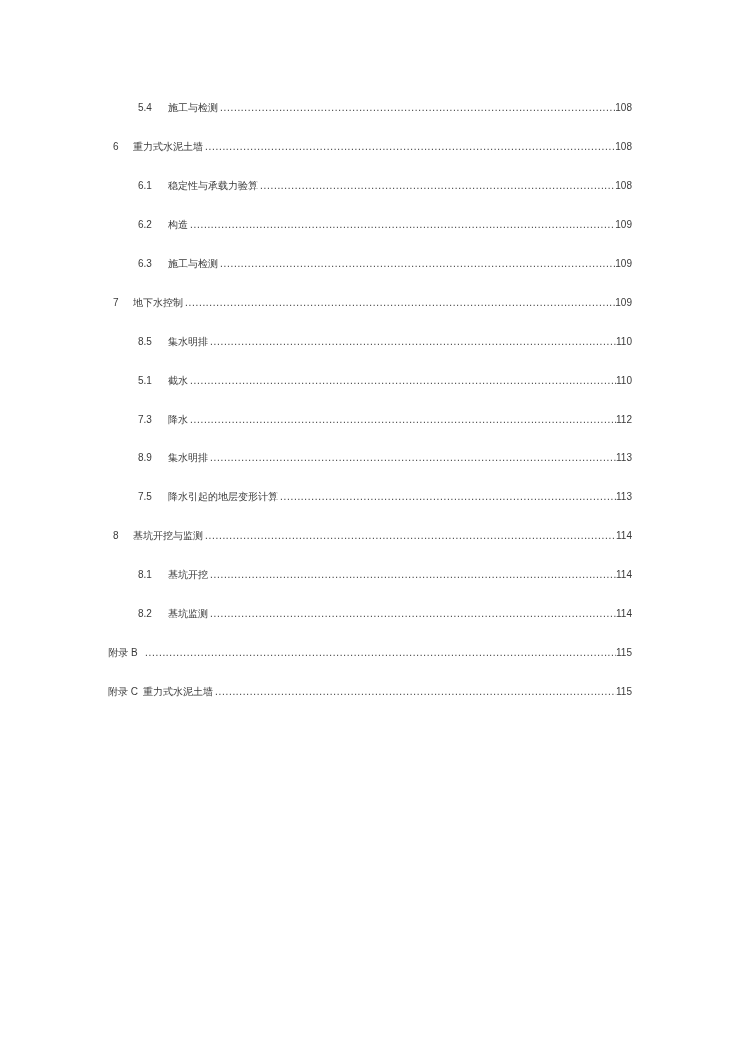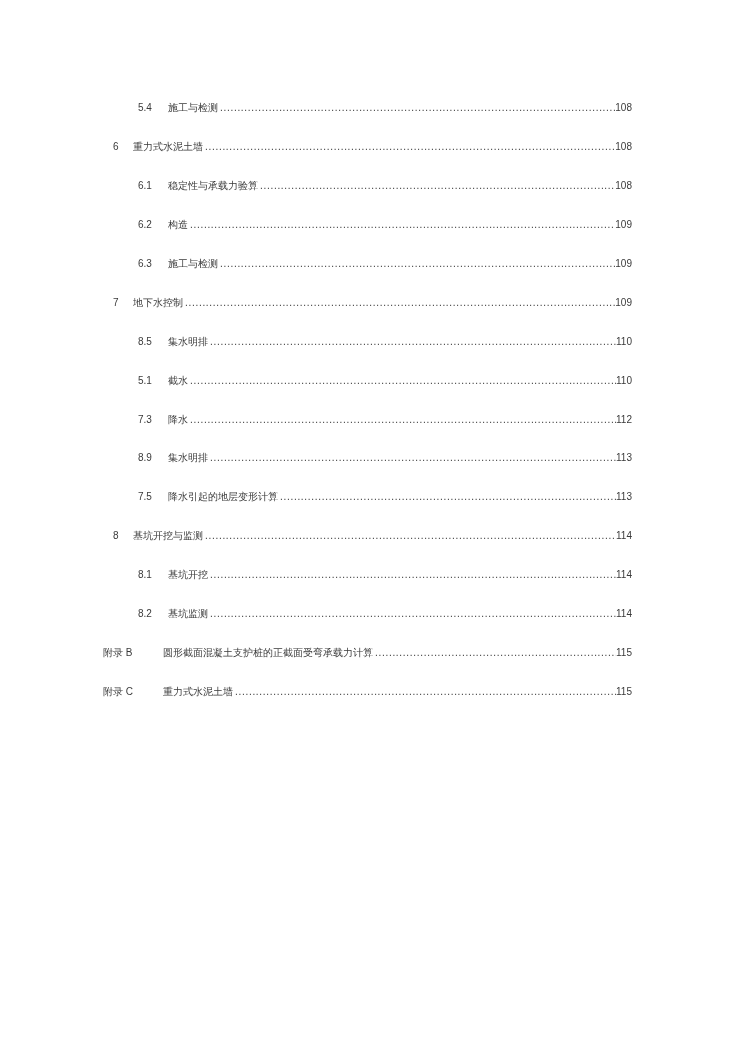--- a/index.html
+++ b/index.html
@@ -41,21 +41,21 @@
     padding-left: 2px;
   }
   .toc-row .pagenum { flex: none; white-space: nowrap; }
 
   
   .level-1 { padding-left: 113px; }
   .level-1 .label { width: 20px; }
   .level-2 { padding-left: 138px; }
   .level-2 .label { width: 30px; }
   .level-appendix { padding-left: 103px; }
-  .level-appendix .label { width: 60px; }
+  .level-appendix .label { width: 40px; text-align: center; }
 </style>
 </head>
 <body>
 
 <div class="page">
   <div class="toc" id="toc-list">
       <div class="toc-row level-2">
     <span class="label">5.4</span>
     <span class="title">施工与检测</span>
     <span class="leader" aria-hidden="true">............................................................................................................................................................................................................................................................................................................</span>
@@ -134,21 +134,20 @@
     <span class="pagenum">114</span>
   </div>
       <div class="toc-row level-2">
     <span class="label">8.2</span>
     <span class="title">基坑监测</span>
     <span class="leader" aria-hidden="true">............................................................................................................................................................................................................................................................................................................</span>
     <span class="pagenum">114</span>
   </div>
       <div class="toc-row level-appendix">
     <span class="label">附录 B</span>
-    <span class="title">圆形截面混凝土支护桩的正截面受弯承载力计算</span>
     <span class="leader" aria-hidden="true">............................................................................................................................................................................................................................................................................................................</span>
     <span class="pagenum">115</span>
   </div>
       <div class="toc-row level-appendix">
     <span class="label">附录 C</span>
     <span class="title">重力式水泥土墙</span>
     <span class="leader" aria-hidden="true">............................................................................................................................................................................................................................................................................................................</span>
     <span class="pagenum">115</span>
   </div>
     </div>

